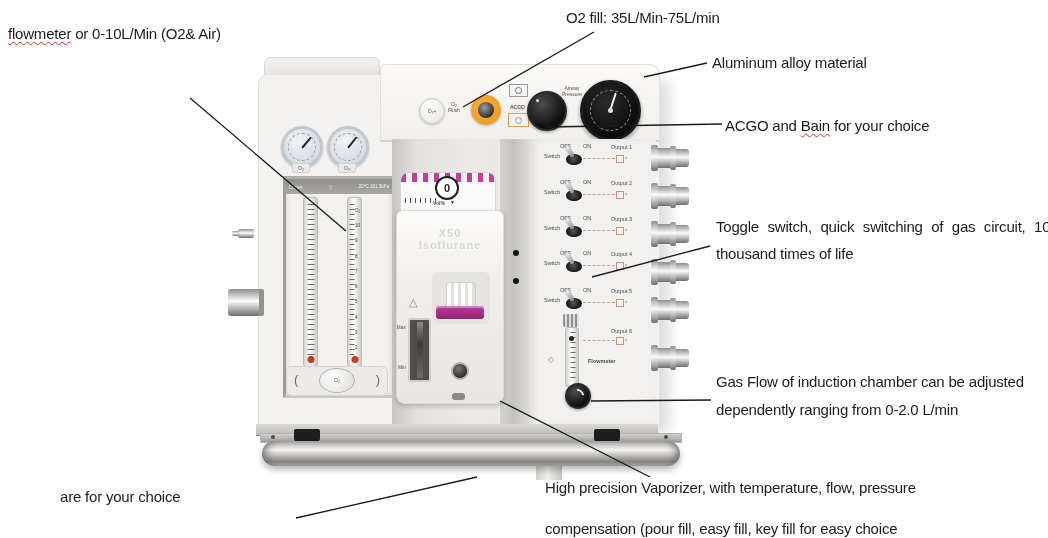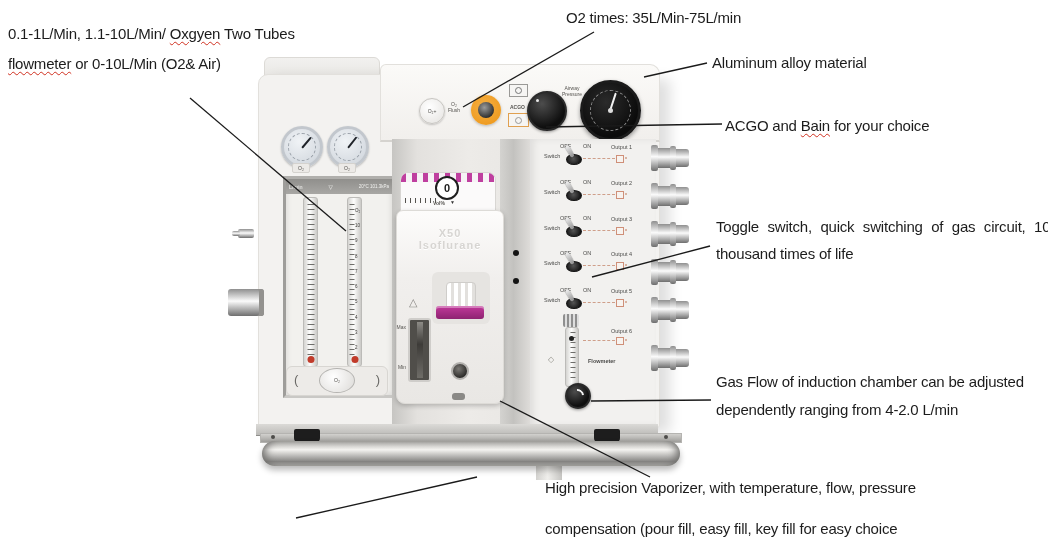--- a/index.html
+++ b/index.html
@@ -330,41 +330,41 @@
     <line x1="594" y1="32" x2="463" y2="107" stroke="#1a1a1a" stroke-width="1.3"></line>
     <line x1="707" y1="63" x2="644" y2="77" stroke="#1a1a1a" stroke-width="1.3"></line>
     <line x1="722" y1="124" x2="546" y2="127" stroke="#1a1a1a" stroke-width="1.3"></line>
     <line x1="710" y1="246" x2="592" y2="277" stroke="#1a1a1a" stroke-width="1.3"></line>
     <line x1="711" y1="400" x2="591" y2="401" stroke="#1a1a1a" stroke-width="1.3"></line>
     <line x1="296" y1="518" x2="477" y2="477" stroke="#1a1a1a" stroke-width="1.3"></line>
     <line x1="650" y1="477" x2="500" y2="401" stroke="#1a1a1a" stroke-width="1.3"></line>
   </svg>
 
   <div class="note" style="left:8px;top:24px;">
-    <div style="margin-bottom:11px;"><span>0.1-1L/Min, 1.1-10L/Min/ </span><span class="sq">Oxgyen</span><span> Two Tubes</span></div>
     <div><span class="sq">flowmeter</span><span> or 0-10L/Min (O2&amp; Air)</span></div>
   </div>
 
-  <div class="note" style="left:566px;top:8px;">O2 times: 35L/Min-75L/min</div>
+  <div class="note" style="left:566px;top:8px;">O2 fill: 35L/Min-75L/min</div>
 
   <div class="note" style="left:712px;top:53px;">Aluminum alloy material</div>
 
   <div class="note" style="left:725px;top:116px;"><span>ACGO and </span><span class="sq">Bain</span><span> for your choice</span></div>
 
   <div class="note" style="left:716px;top:217px;width:325px;">
     <div style="word-spacing:4.5px;margin-bottom:8px;">Toggle switch, quick switching of gas circuit, 100</div>
     <div>thousand times of life</div>
   </div>
 
   <div class="note" style="left:716px;top:372px;">
     <div style="margin-bottom:9px;">Gas Flow of induction chamber can be adjusted</div>
-    <div>dependently ranging from 4-2.0 L/min</div>
+    <div>dependently ranging from 0-2.0 L/min</div>
   </div>
 
   <div class="note" style="left:60px;top:487px;">
+    <div>are for your choice</div>
   </div>
 
   <div class="note" style="left:545px;top:478px;">
     <div style="margin-bottom:22px;">High precision Vaporizer, with temperature, flow, pressure</div>
     <div>compensation (pour fill, easy fill, key fill for easy choice</div>
   </div>
 
 </div>
 
 </body></html>

